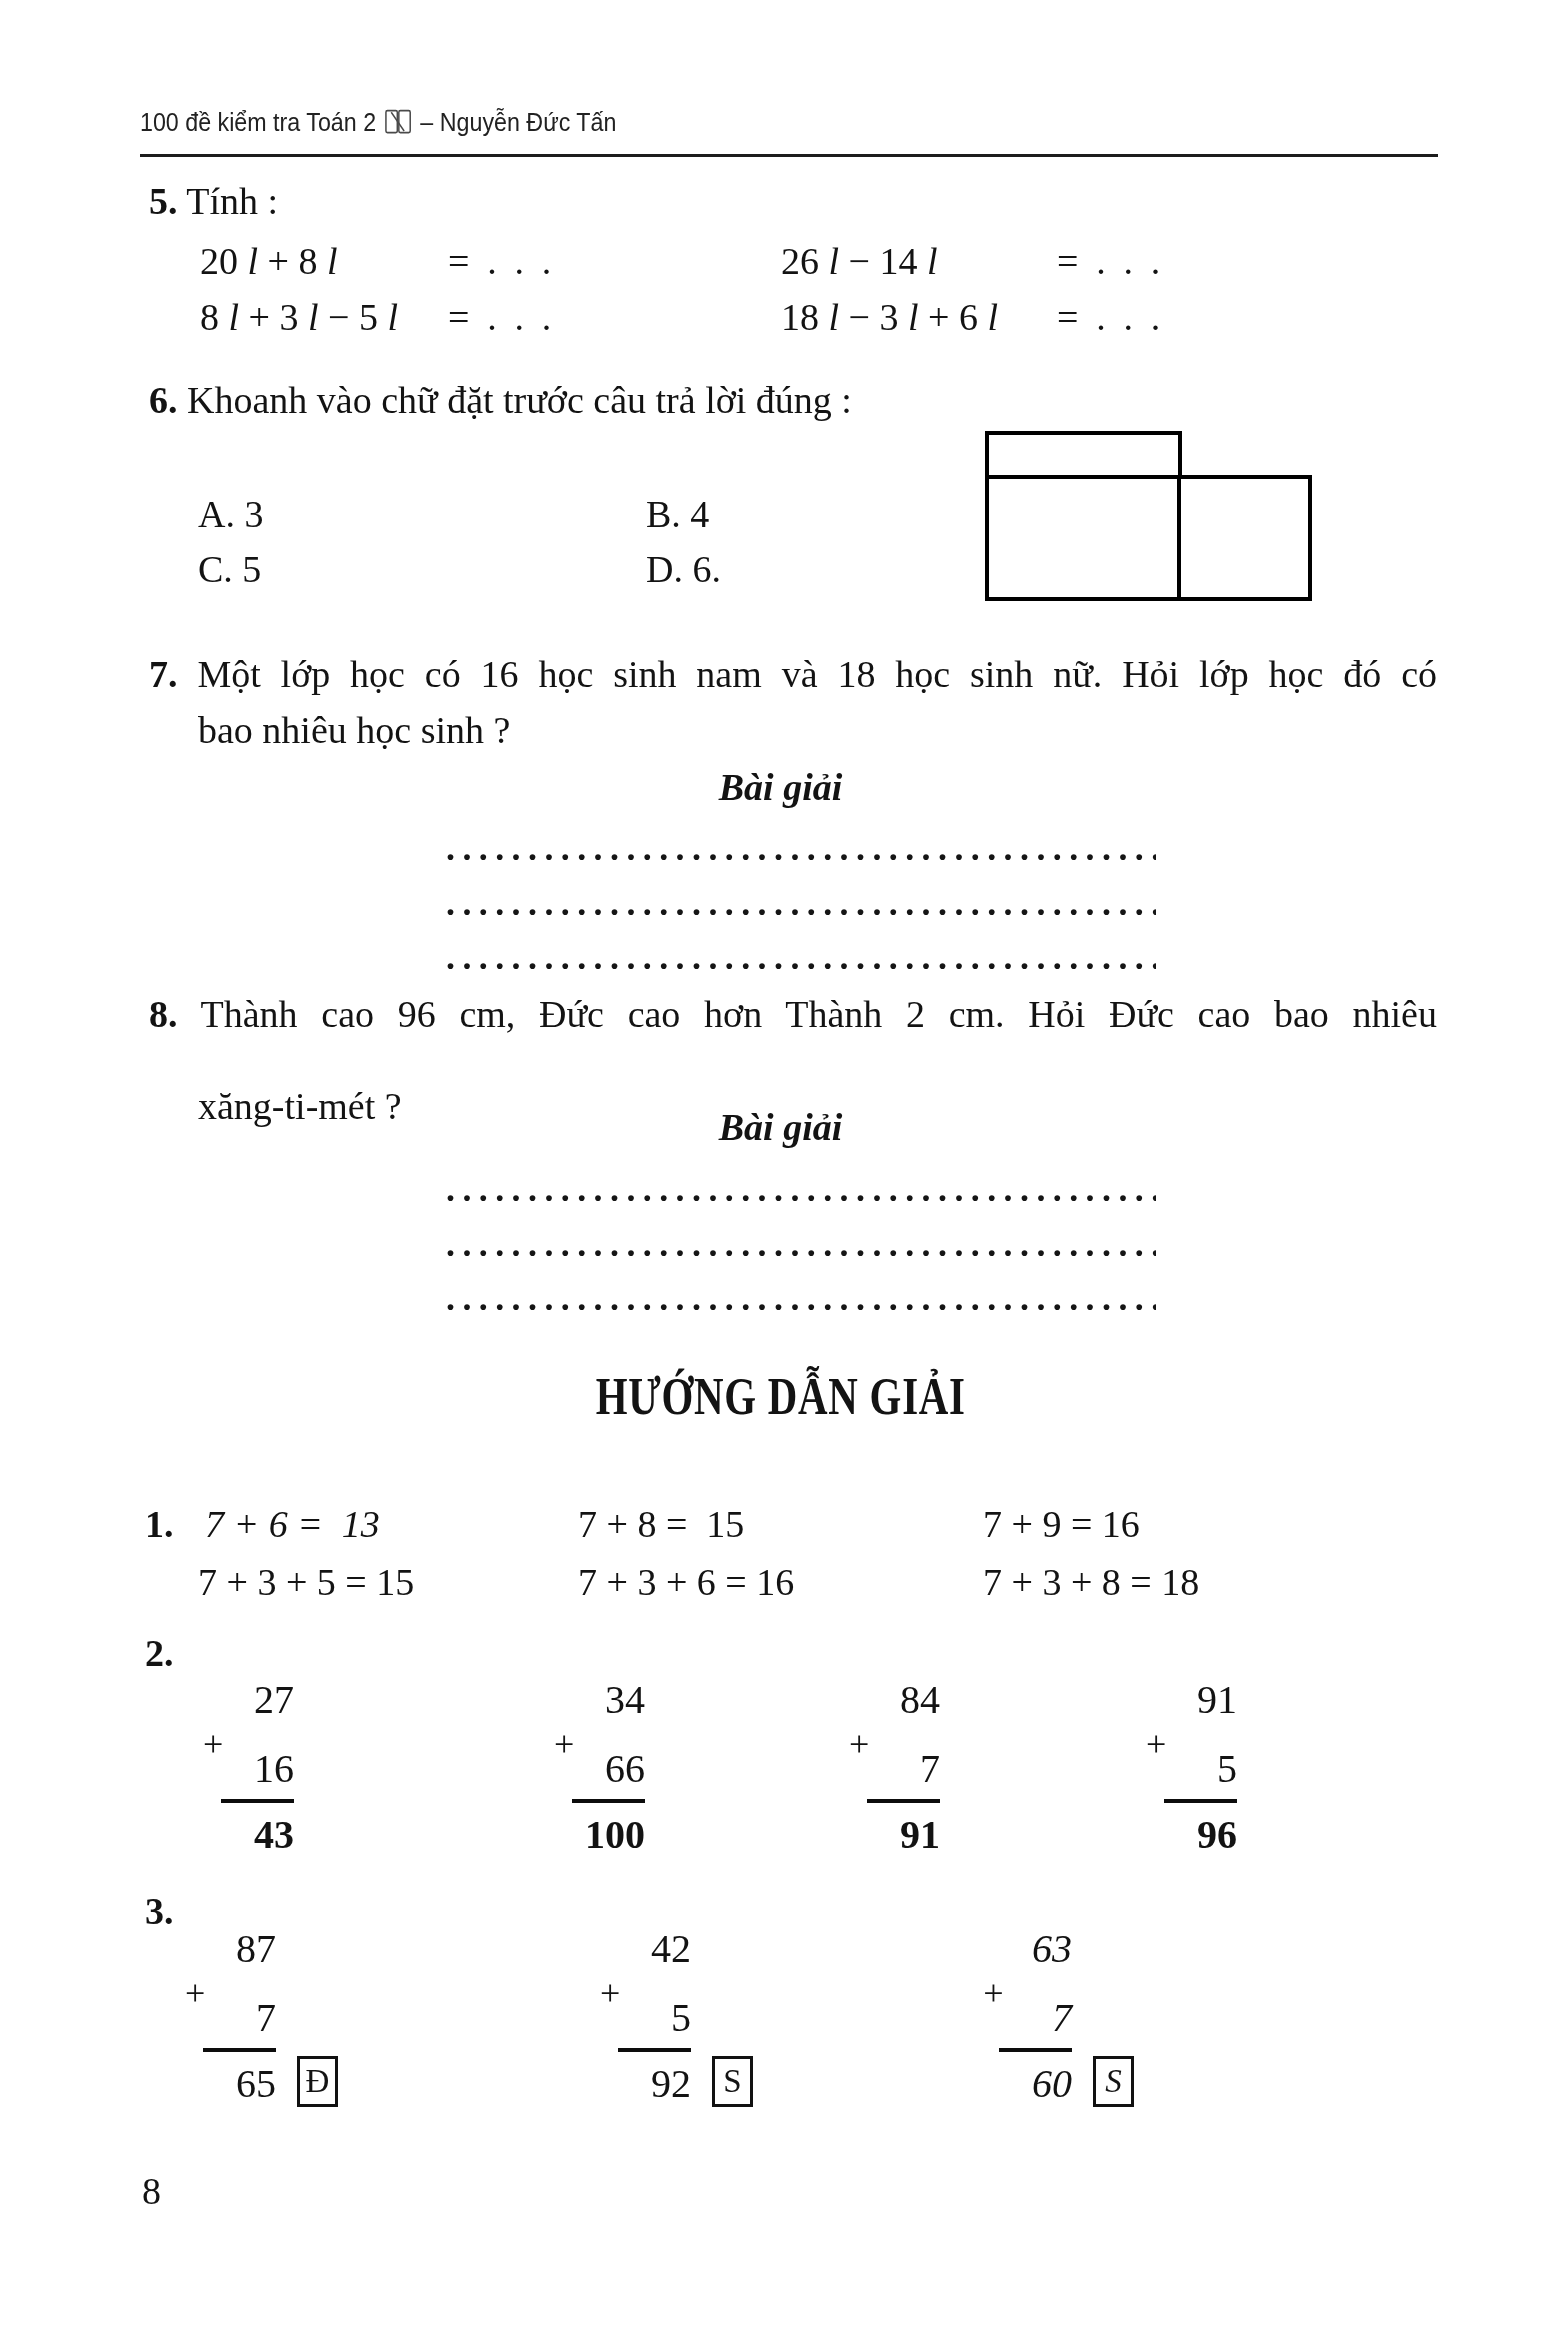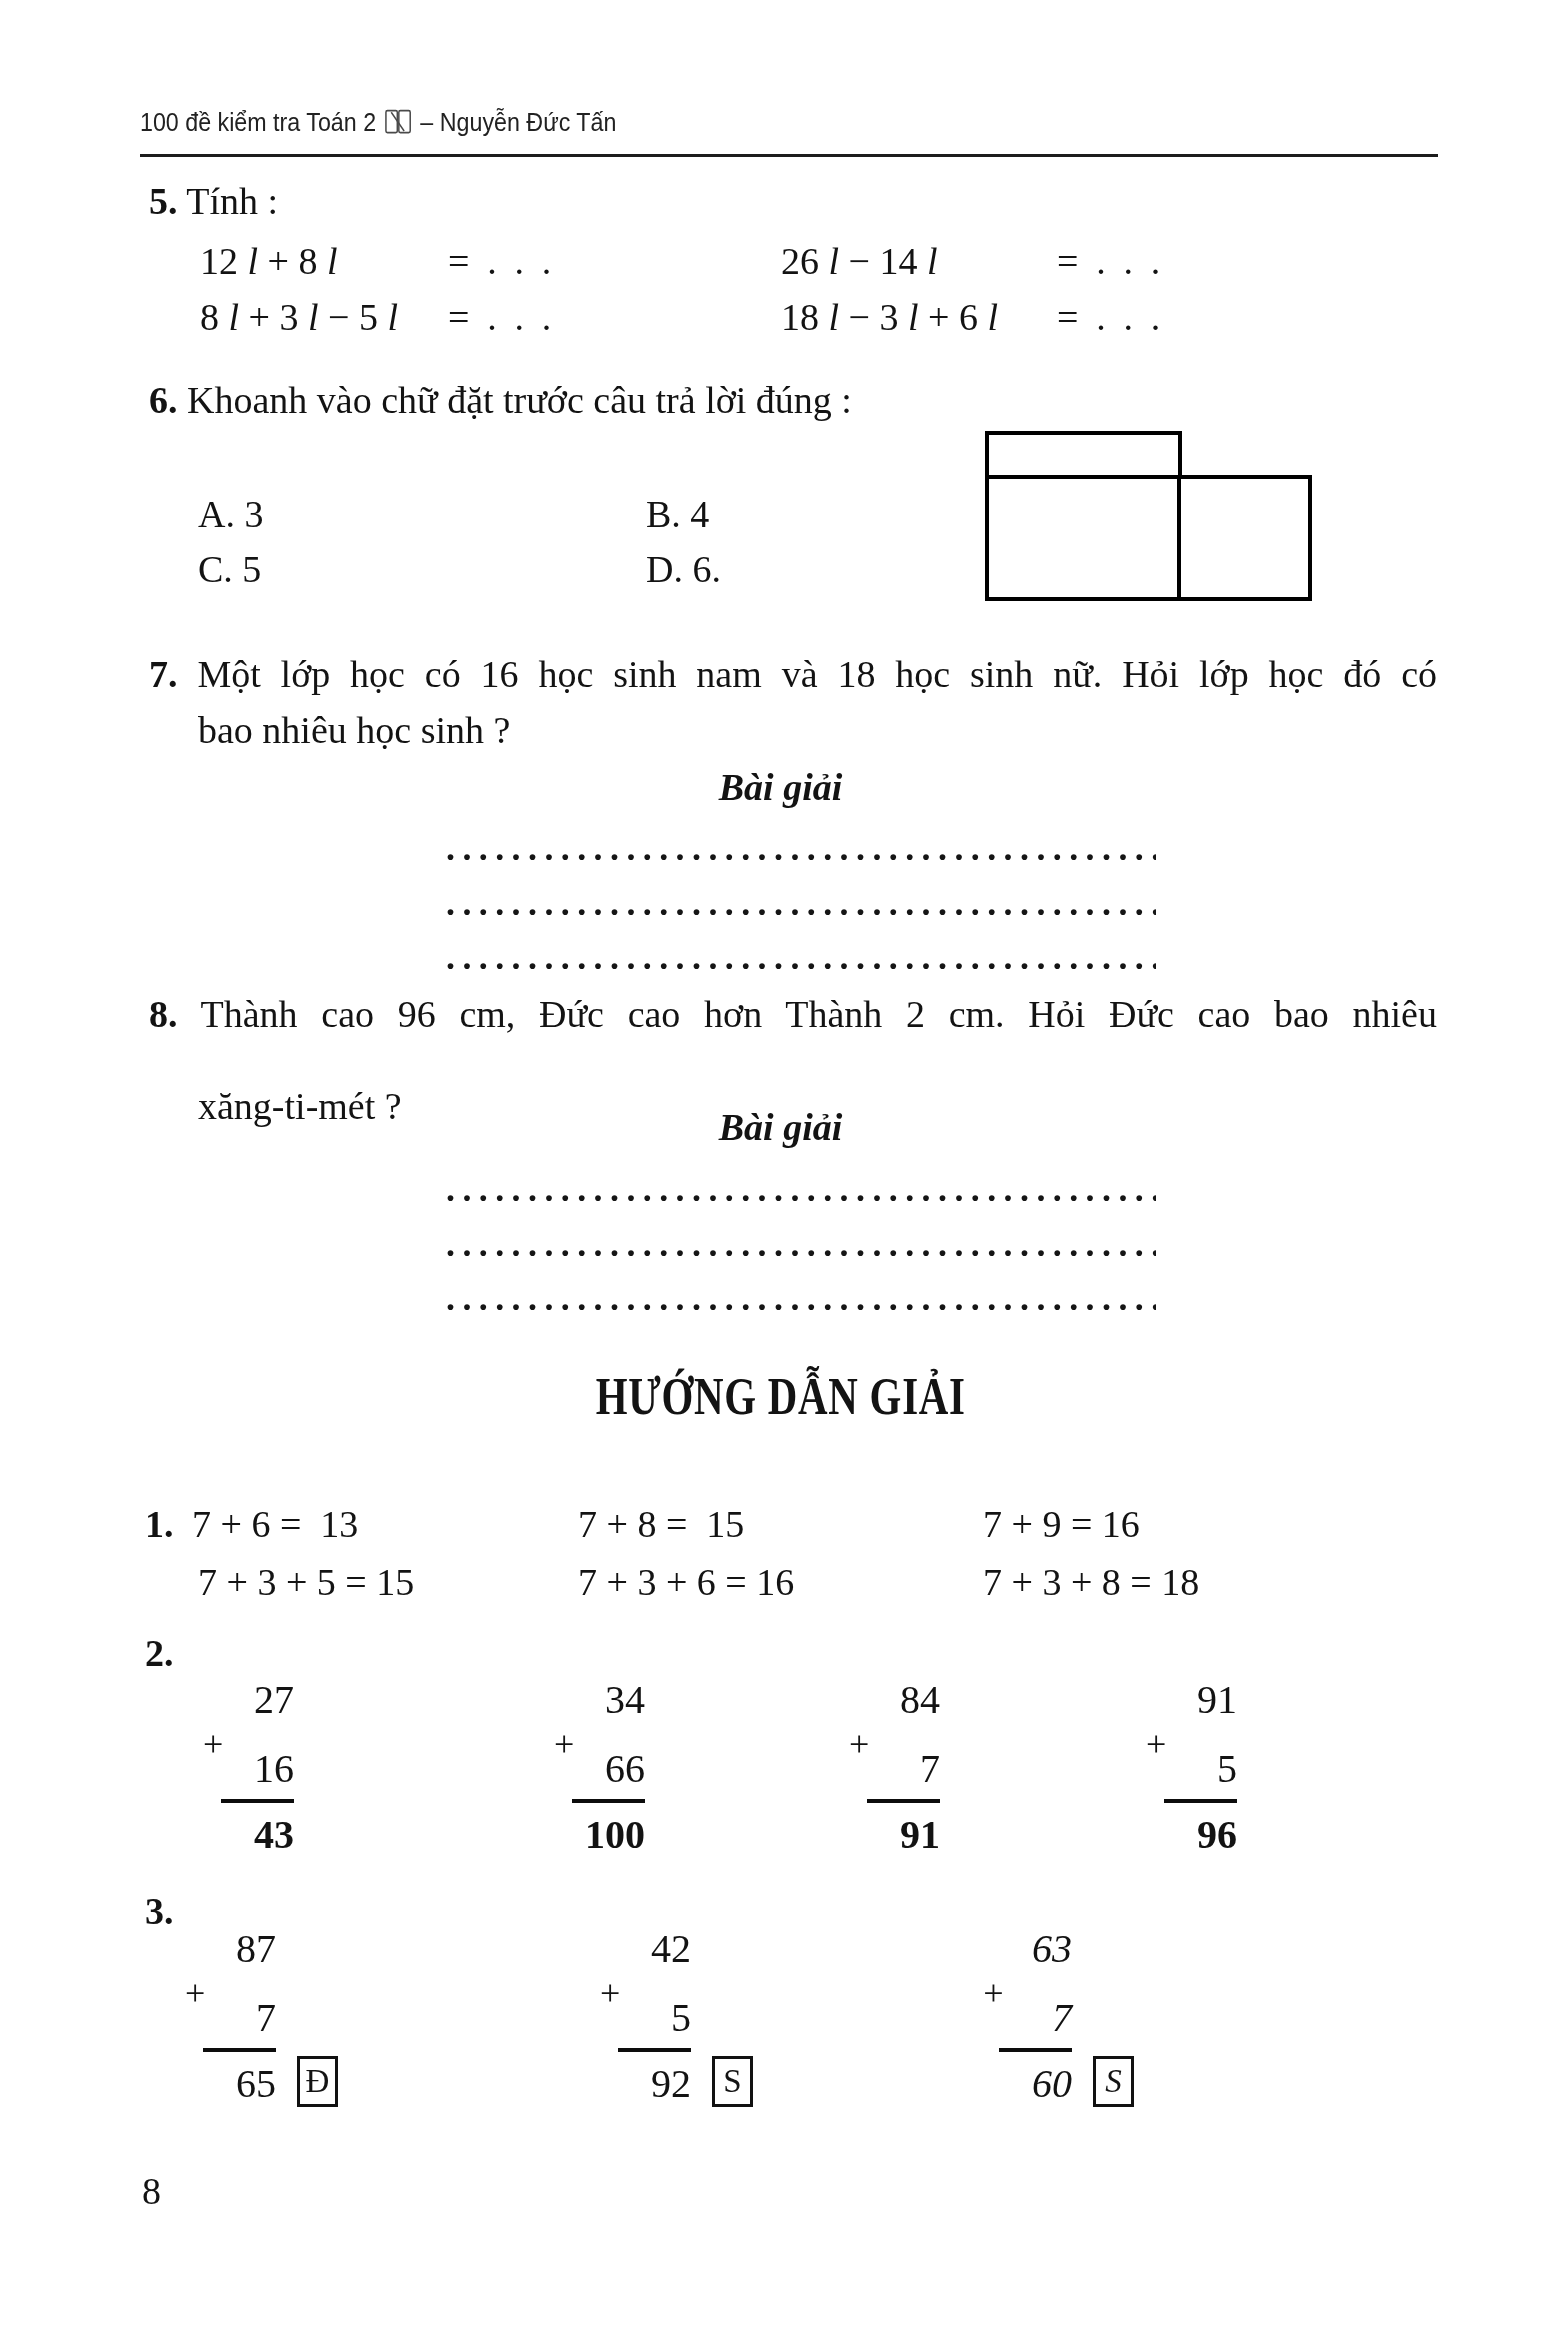--- a/index.html
+++ b/index.html
@@ -65,21 +65,21 @@
     </svg>
     <span>– Nguyễn Đức Tấn</span>
   </div>
   <div class="abs rule" style="left:140px;top:154px;width:1298px;"></div>
 
   <div class="abs txt" style="left:149px;top:178px;">
     <b class="num">5.</b>
     <span>Tính :</span>
   </div>
   <div class="abs" id="p5-rows" style="left:0;top:238px;width:1561px;">
-      <span class="abs txt expr" style="left: 200px; top: 0px;"><span>12 </span><i>l</i><span> + 8 </span><i>l</i><span></span></span>
+      <span class="abs txt expr" style="left: 200px; top: 0px;"><span>20 </span><i>l</i><span> + 8 </span><i>l</i><span></span></span>
       <span class="abs txt blank" style="left: 448px; top: 0px;">= . . .</span>
       <span class="abs txt expr" style="left: 781px; top: 0px;"><span>26 </span><i>l</i><span> − 14 </span><i>l</i><span></span></span>
       <span class="abs txt blank" style="left: 1057px; top: 0px;">= . . .</span>
       <span class="abs txt expr" style="left: 200px; top: 56px;"><span>8 </span><i>l</i><span> + 3 </span><i>l</i><span> − 5 </span><i>l</i><span></span></span>
       <span class="abs txt blank" style="left: 448px; top: 56px;">= . . .</span>
       <span class="abs txt expr" style="left: 781px; top: 56px;"><span>18 </span><i>l</i><span> − 3 </span><i>l</i><span> + 6 </span><i>l</i><span></span></span>
       <span class="abs txt blank" style="left: 1057px; top: 56px;">= . . .</span>
     </div>
 
   <div class="abs txt" style="left:149px;top:377px;">
@@ -126,21 +126,21 @@
       <div class="dotline" style="position: absolute; left: 0px; top: 55px;">......................................................................</div>
       <div class="dotline" style="position: absolute; left: 0px; top: 109px;">......................................................................</div>
     </div>
 
   <div class="abs cwrap" style="top:1372px;">
     <span class="bighead">HƯỚNG DẪN GIẢI</span>
   </div>
 
   <div class="abs txt num" style="left:145px;top:1501px;">1.</div>
   <div class="abs" id="s1-rows" style="left:0;top:1501px;width:1561px;">
-      <span class="abs txt keep-sp" style="left: 192px; top: 0px;">7 + 6 =  13</span>
+      <span class="abs txt keep-sp" style="left: 205px; top: 0px; font-style: italic;">7 + 6 =  13</span>
       <span class="abs txt keep-sp" style="left: 578px; top: 0px;">7 + 8 =  15</span>
       <span class="abs txt keep-sp" style="left: 983px; top: 0px;">7 + 9 = 16</span>
       <span class="abs txt keep-sp" style="left: 198px; top: 58px;">7 + 3 + 5 = 15</span>
       <span class="abs txt keep-sp" style="left: 578px; top: 58px;">7 + 3 + 6 = 16</span>
       <span class="abs txt keep-sp" style="left: 983px; top: 58px;">7 + 3 + 8 = 18</span>
     </div>
 
   <div class="abs txt num" style="left:145px;top:1630px;">2.</div>
   <div class="abs" id="s2-stacks" style="left:16px;top:1678px;width:1260px;height:198px;padding-left:9px;">
       <div class="stack" style="left: 187px; top: 0px;">

